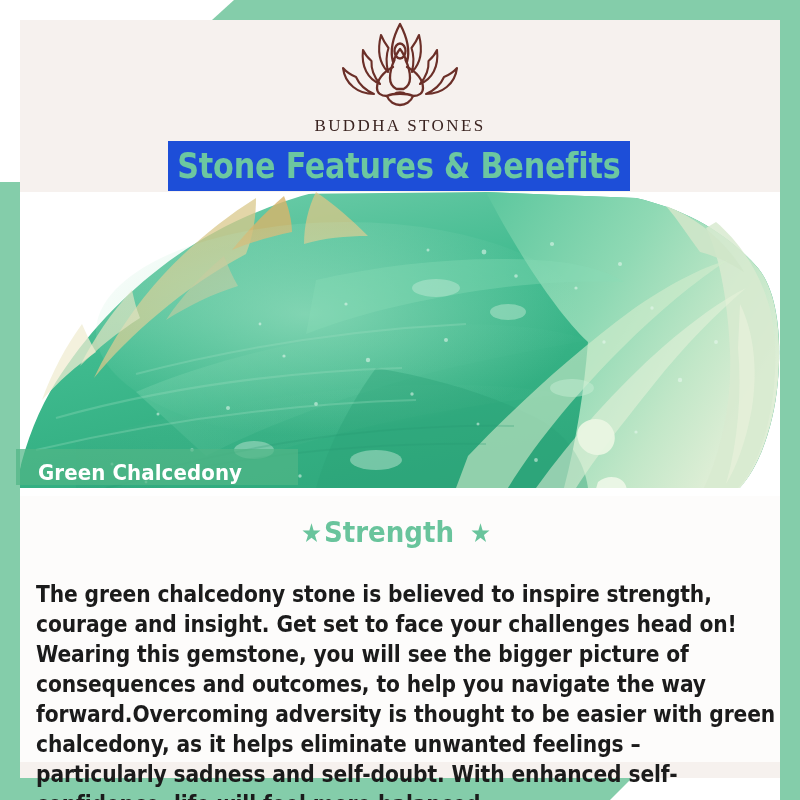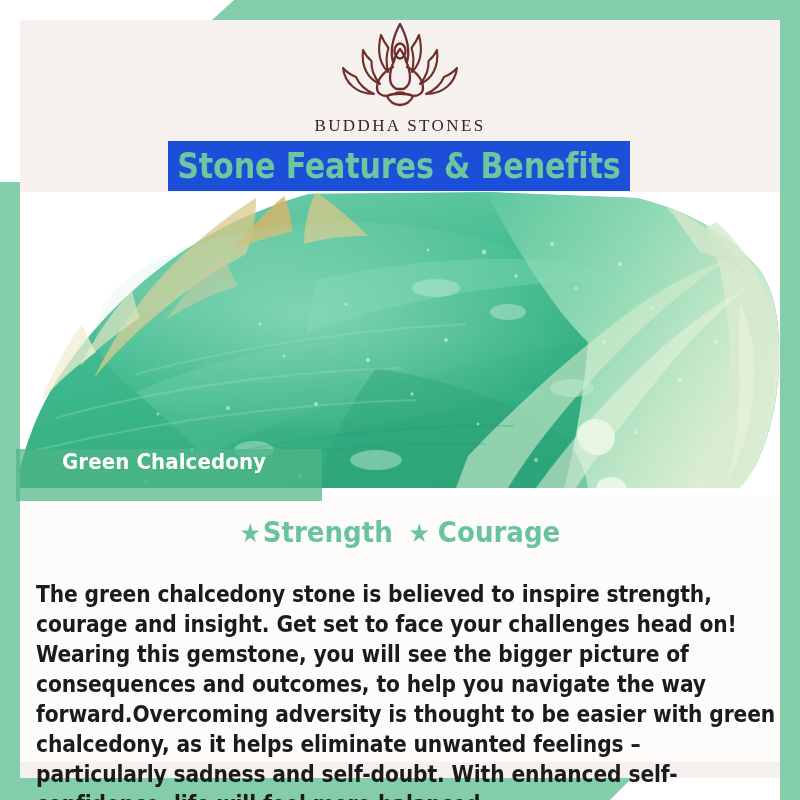--- a/index.html
+++ b/index.html
@@ -145,26 +145,25 @@
     z-index: 2;
     background: #ffffff;
   }
   .hero-svg { display: block; width: 768px; height: 304px; }
 
   .stone-label {
     position: absolute;
     left: 16px;
     top: 449px;
     width: 282px;
-    height: 52px;
+    height: 36px;
     background: rgba(80, 181, 135, 0.72);
     z-index: 5;
     display: flex;
-    align-items: flex-start;
-    padding-left: 24px;
+    align-items: flex-end;
   }
   .stone-label-text {
     color: #ffffff;
     font-family: "Liberation Sans Narrow", "DejaVu Sans Condensed", "Liberation Sans", sans-serif;
     font-size: 22px;
     font-weight: bold;
     padding-left: 22px;
     letter-spacing: 0.1px;
     white-space: nowrap;
   }
@@ -394,19 +393,18 @@
     <span class="stone-label-text">Green Chalcedony</span>
   </div>
 
   <div class="benefits">
     <div class="benefit">
       <span class="star">★</span>
       <span>Strength</span>
     </div>
     <div class="benefit spaced">
       <span class="star">★</span>
-      <span>Courage</span>
     </div>
   </div>
 
   <p class="body-copy">The green chalcedony stone is believed to inspire strength, courage and insight. Get set to face your challenges head on! Wearing this gemstone, you will see the bigger picture of consequences and outcomes, to help you navigate the way forward.Overcoming adversity is thought to be easier with green chalcedony, as it helps eliminate unwanted feelings – particularly sadness and self-doubt. With enhanced self-confidence, life will feel more balanced.</p>
 
 </div>
 
 </body></html>

